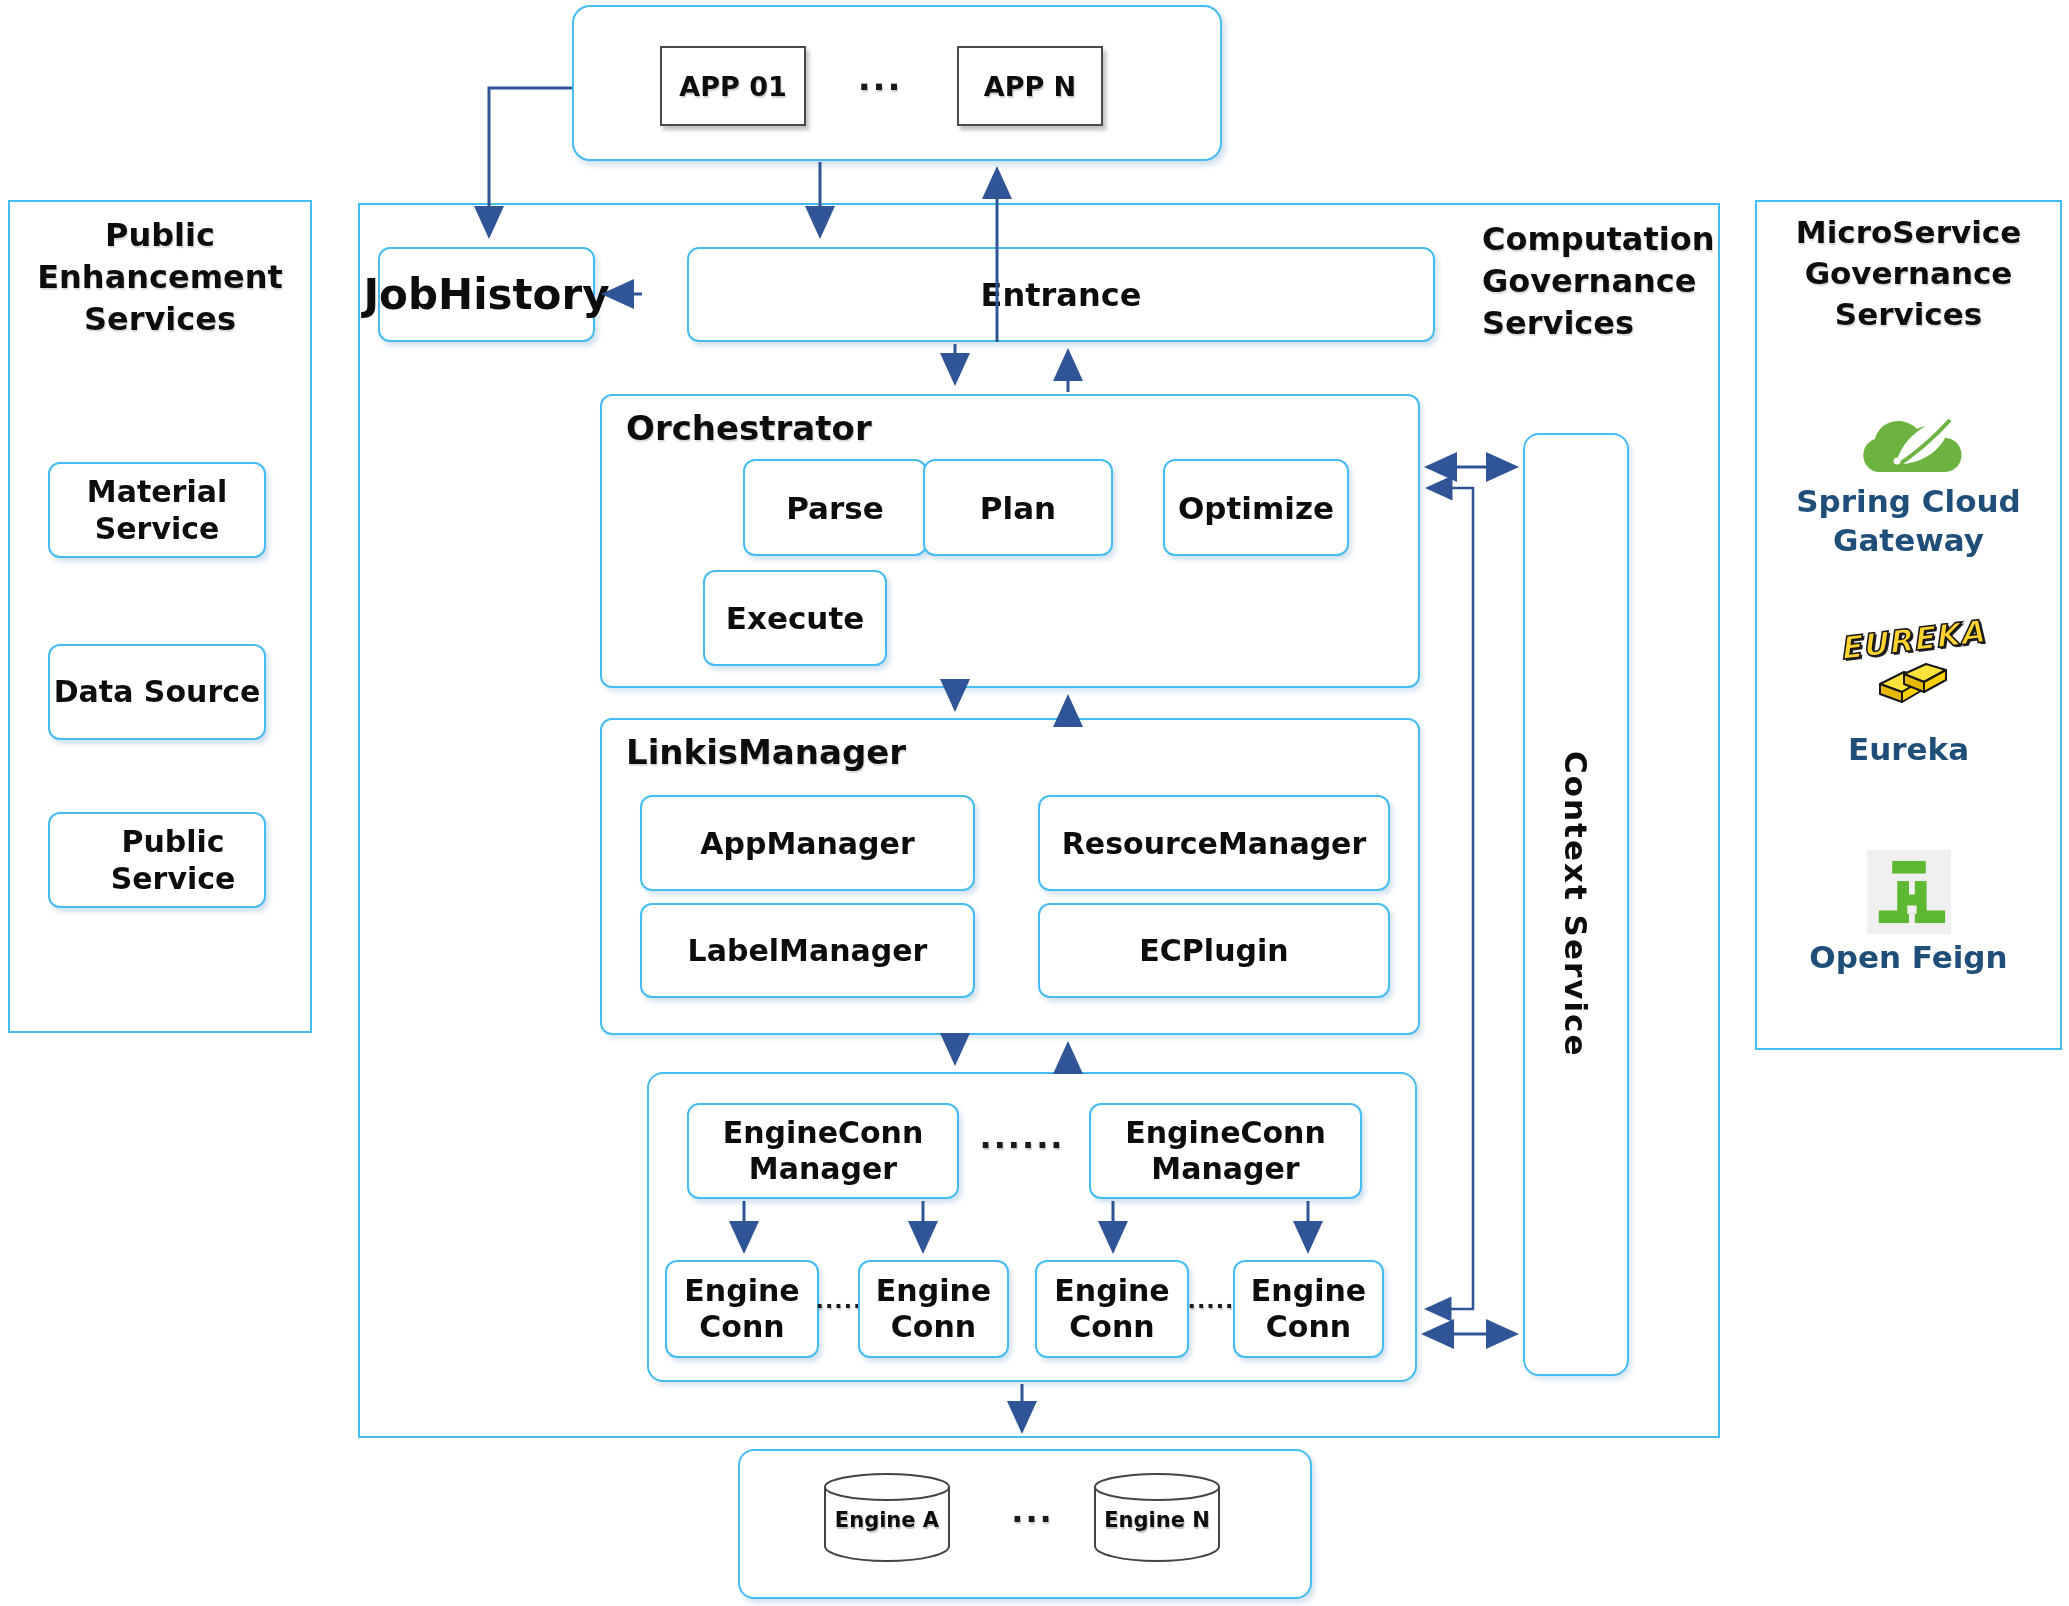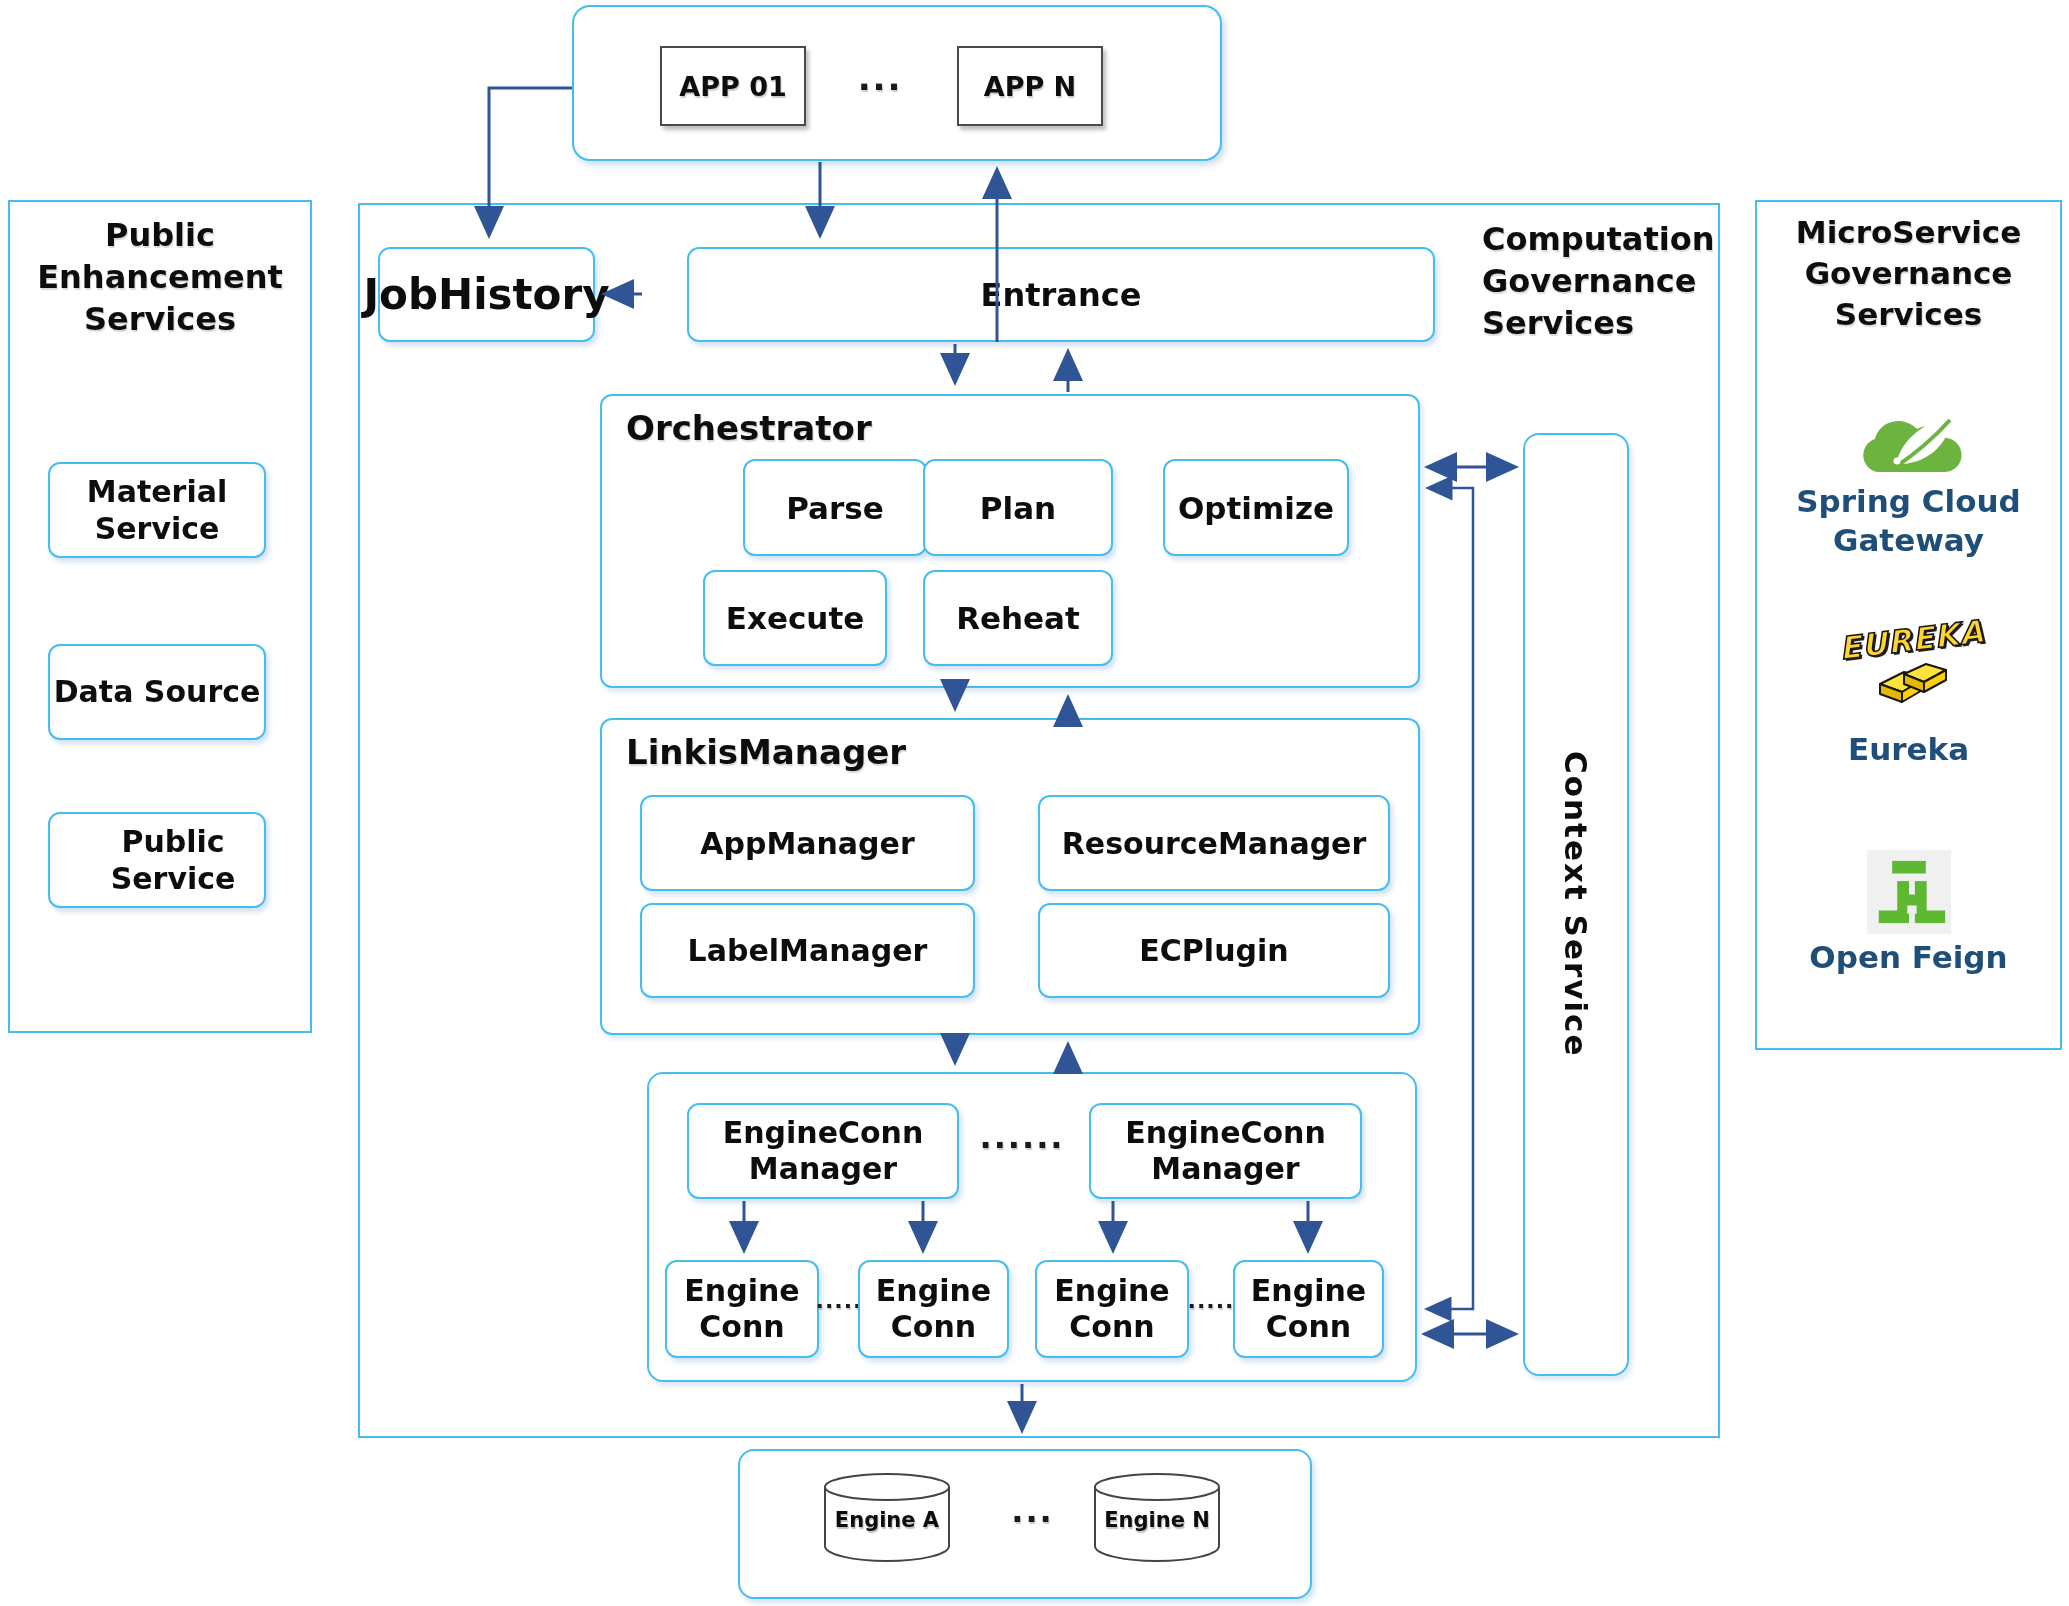--- a/index.html
+++ b/index.html
@@ -96,23 +96,20 @@
     <span>Parse</span>
   </div>
   <div class="abs bluebox r12" style="left:923px;top:459px;width:190px;height:97px;font-size:31px;">
     <span>Plan</span>
   </div>
   <div class="abs bluebox r12" style="left:1163px;top:459px;width:186px;height:97px;font-size:31px;">
     <span>Optimize</span>
   </div>
   <div class="abs bluebox r12" style="left:703px;top:570px;width:184px;height:96px;font-size:31px;">
     <span>Execute</span>
-  </div>
-  <div class="abs bluebox r12" style="left:923px;top:570px;width:190px;height:96px;font-size:31px;">
-    <span>Reheat</span>
   </div>
 
   <div class="abs panel r12" style="left:600px;top:718px;width:820px;height:317px;box-shadow:3px 4px 5px rgba(110,160,205,.25);"></div>
   <div class="groupTitle" style="left:626px;top:732px;font-size:34px;">LinkisManager</div>
   <div class="abs bluebox r12" style="left:640px;top:795px;width:335px;height:96px;font-size:30px;">
     <span>AppManager</span>
   </div>
   <div class="abs bluebox r12" style="left:1038px;top:795px;width:352px;height:96px;font-size:30px;">
     <span>ResourceManager</span>
   </div>

